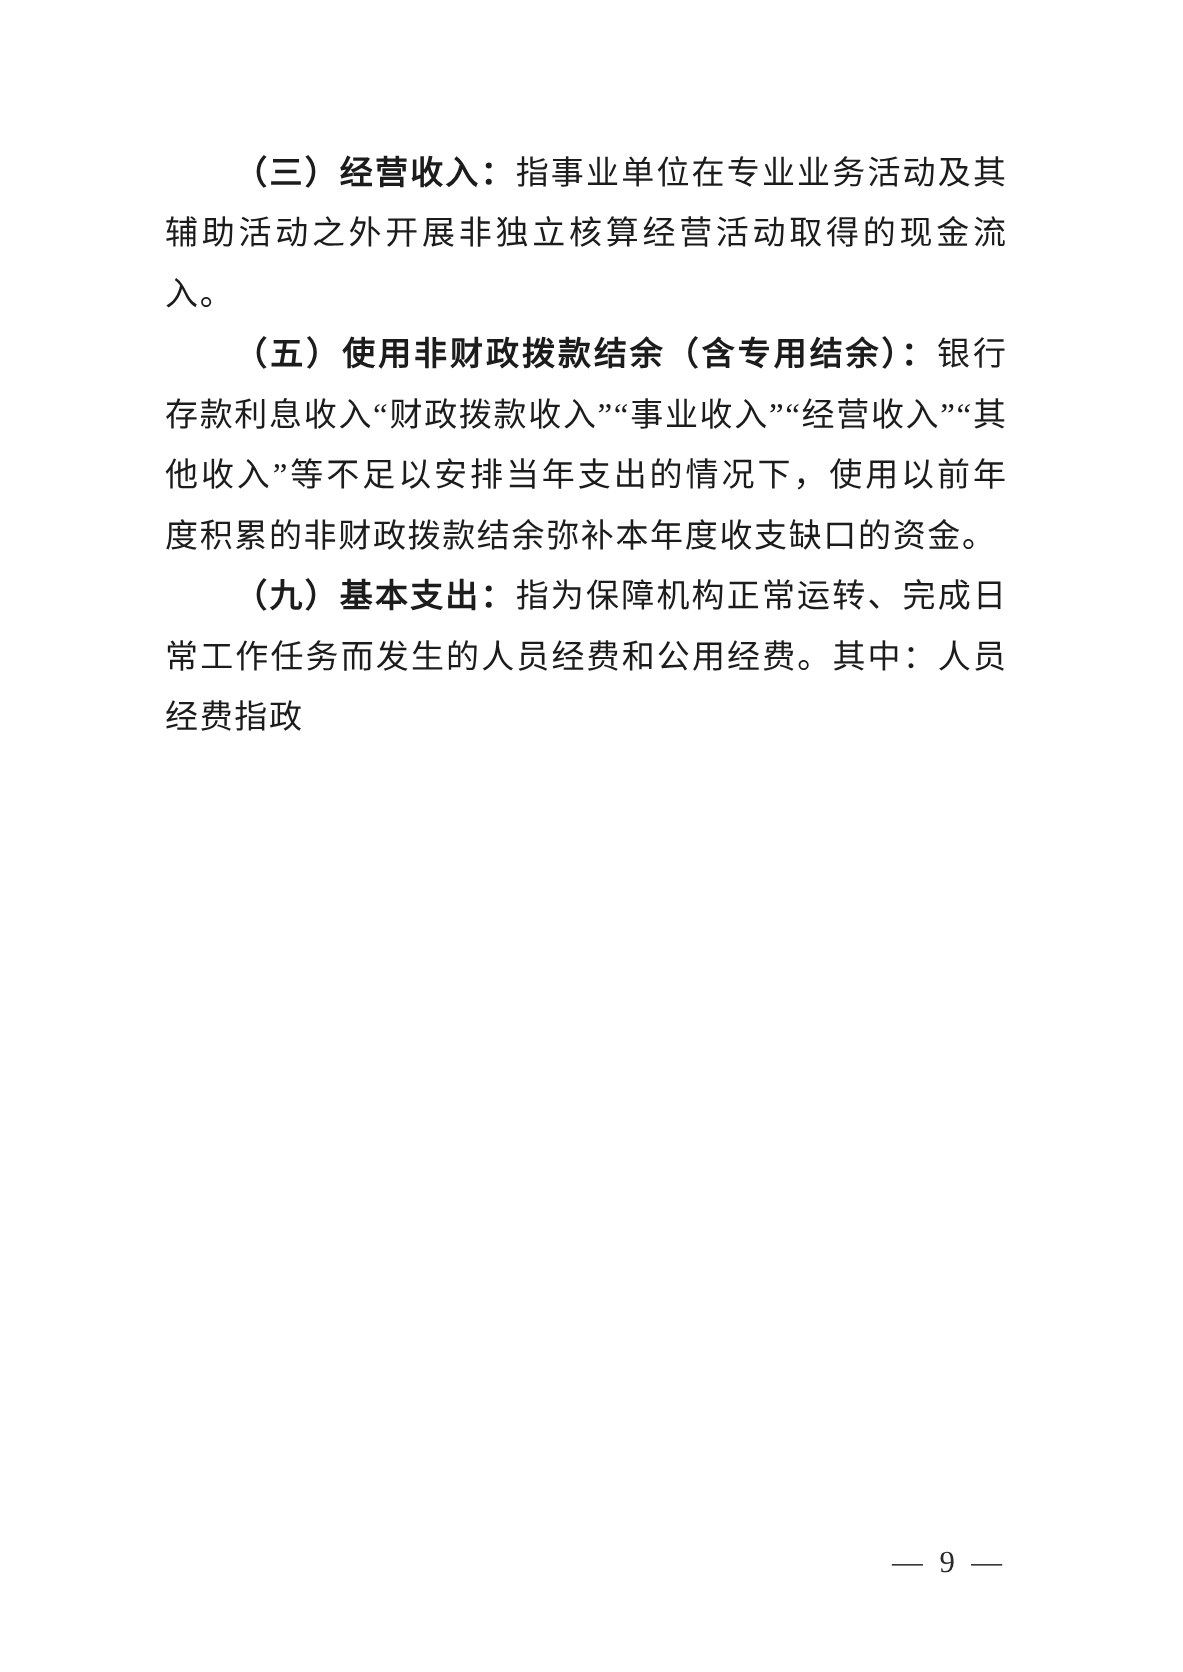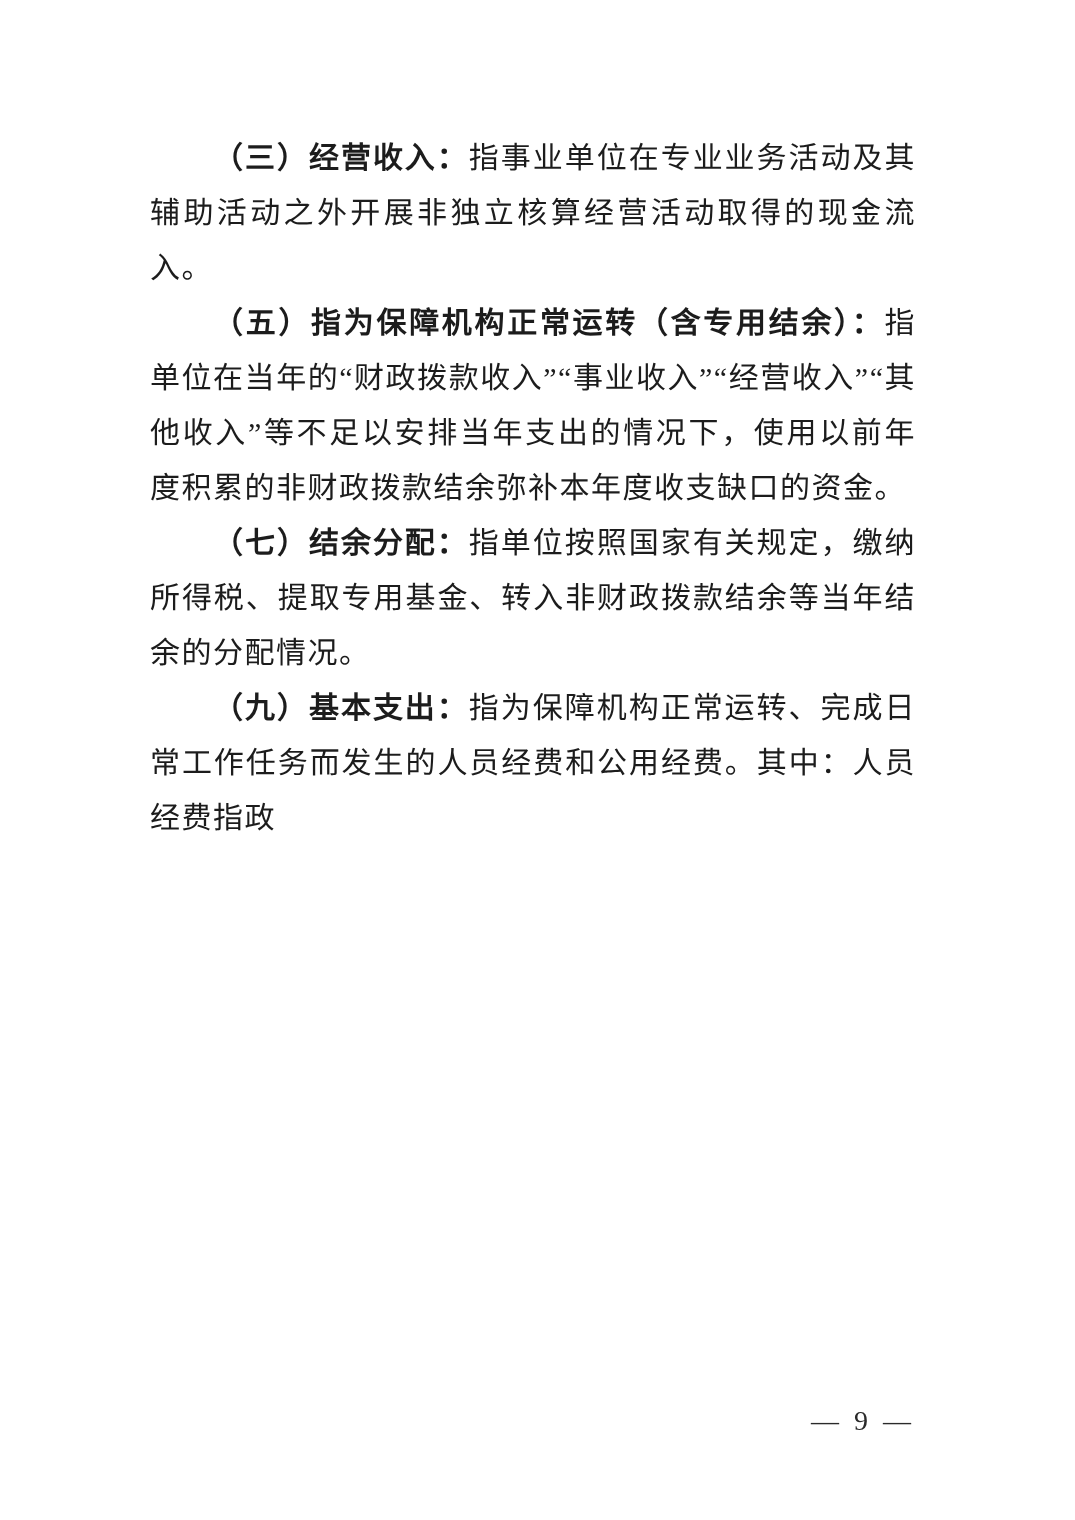--- a/index.html
+++ b/index.html
@@ -44,18 +44,17 @@
     color: #2a2a2a;
     font-family: "Liberation Serif", "DejaVu Serif", serif;
   }
 </style>
 </head>
 <body>
 
 <div class="page">
   <div class="content">
     <p class="para"><span class="lead">（三）经营收入：</span><span>指事业单位在专业业务活动及其辅助活动之外开展非独立核算经营活动取得的现金流入。</span></p>
-    <p class="para"><span class="lead">（五）指为保障机构正常运转（含专用结余）：</span><span>指单位在当年的“财政拨款收入”“事业收入”“经营收入”“其他收入”等不足以安排当年支出的情况下，使用以前年度积累的非财政拨款结余弥补本年度收支缺口的资金。</span></p>
-    <p class="para"><span class="lead">（七）结余分配：</span><span>指单位按照国家有关规定，缴纳所得税、提取专用基金、转入非财政拨款结余等当年结余的分配情况。</span></p>
+    <p class="para"><span class="lead">（五）使用非财政拨款结余（含专用结余）：</span><span>银行存款利息收入“财政拨款收入”“事业收入”“经营收入”“其他收入”等不足以安排当年支出的情况下，使用以前年度积累的非财政拨款结余弥补本年度收支缺口的资金。</span></p>
     <p class="para"><span class="lead">（九）基本支出：</span><span>指为保障机构正常运转、完成日常工作任务而发生的人员经费和公用经费。其中：人员经费指政</span></p>
   </div>
   <div class="page-number">— 9 —</div>
 </div>
 
 </body></html>

